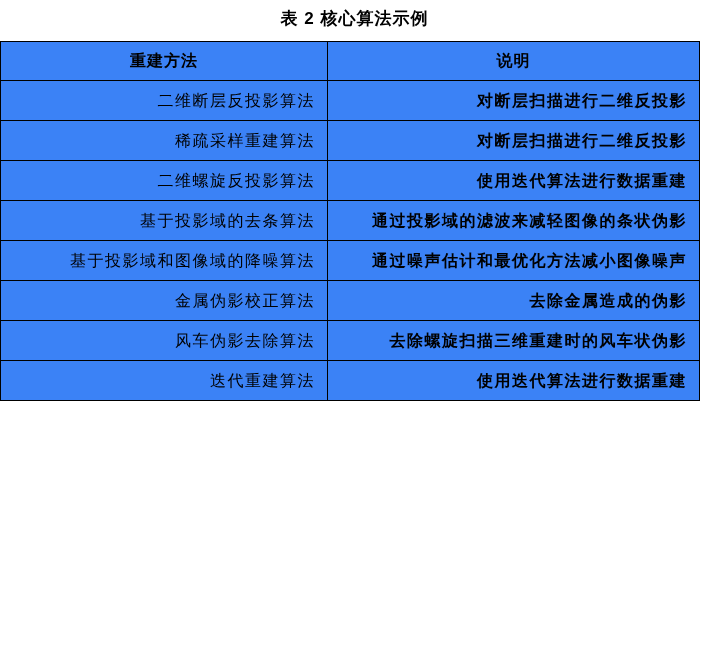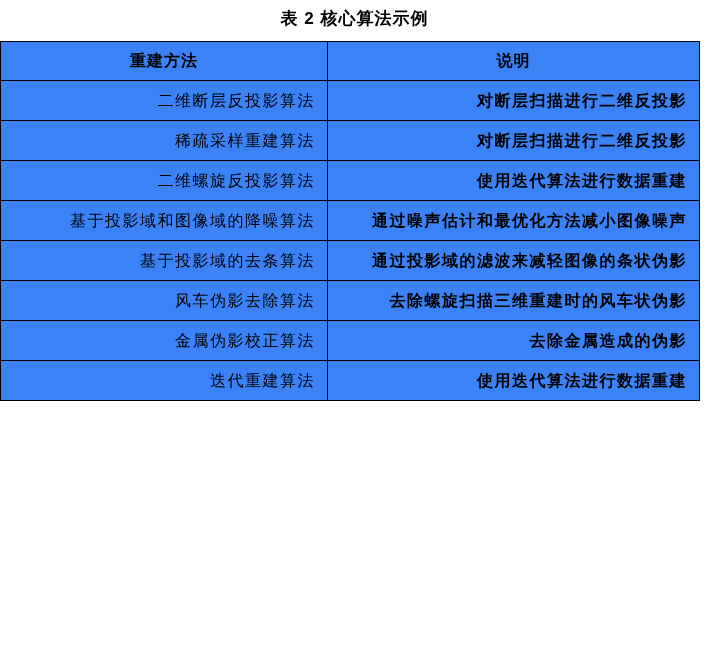--- a/index.html
+++ b/index.html
@@ -83,33 +83,33 @@
       </tr>
       <tr>
         <td class="method-cell">稀疏采样重建算法</td>
         <td class="desc-cell">对断层扫描进行二维反投影</td>
       </tr>
       <tr>
         <td class="method-cell">二维螺旋反投影算法</td>
         <td class="desc-cell">使用迭代算法进行数据重建</td>
       </tr>
       <tr>
+        <td class="method-cell">基于投影域的去条算法</td>
+        <td class="desc-cell">通过投影域的滤波来减轻图像的条状伪影</td>
+      </tr>
+      <tr>
         <td class="method-cell">基于投影域和图像域的降噪算法</td>
         <td class="desc-cell">通过噪声估计和最优化方法减小图像噪声</td>
       </tr>
       <tr>
-        <td class="method-cell">基于投影域的去条算法</td>
-        <td class="desc-cell">通过投影域的滤波来减轻图像的条状伪影</td>
+        <td class="method-cell">金属伪影校正算法</td>
+        <td class="desc-cell">去除金属造成的伪影</td>
       </tr>
       <tr>
         <td class="method-cell">风车伪影去除算法</td>
         <td class="desc-cell">去除螺旋扫描三维重建时的风车状伪影</td>
-      </tr>
-      <tr>
-        <td class="method-cell">金属伪影校正算法</td>
-        <td class="desc-cell">去除金属造成的伪影</td>
       </tr>
       <tr>
         <td class="method-cell">迭代重建算法</td>
         <td class="desc-cell">使用迭代算法进行数据重建</td>
       </tr>
     </tbody>
 </table>
 
 </body></html>

